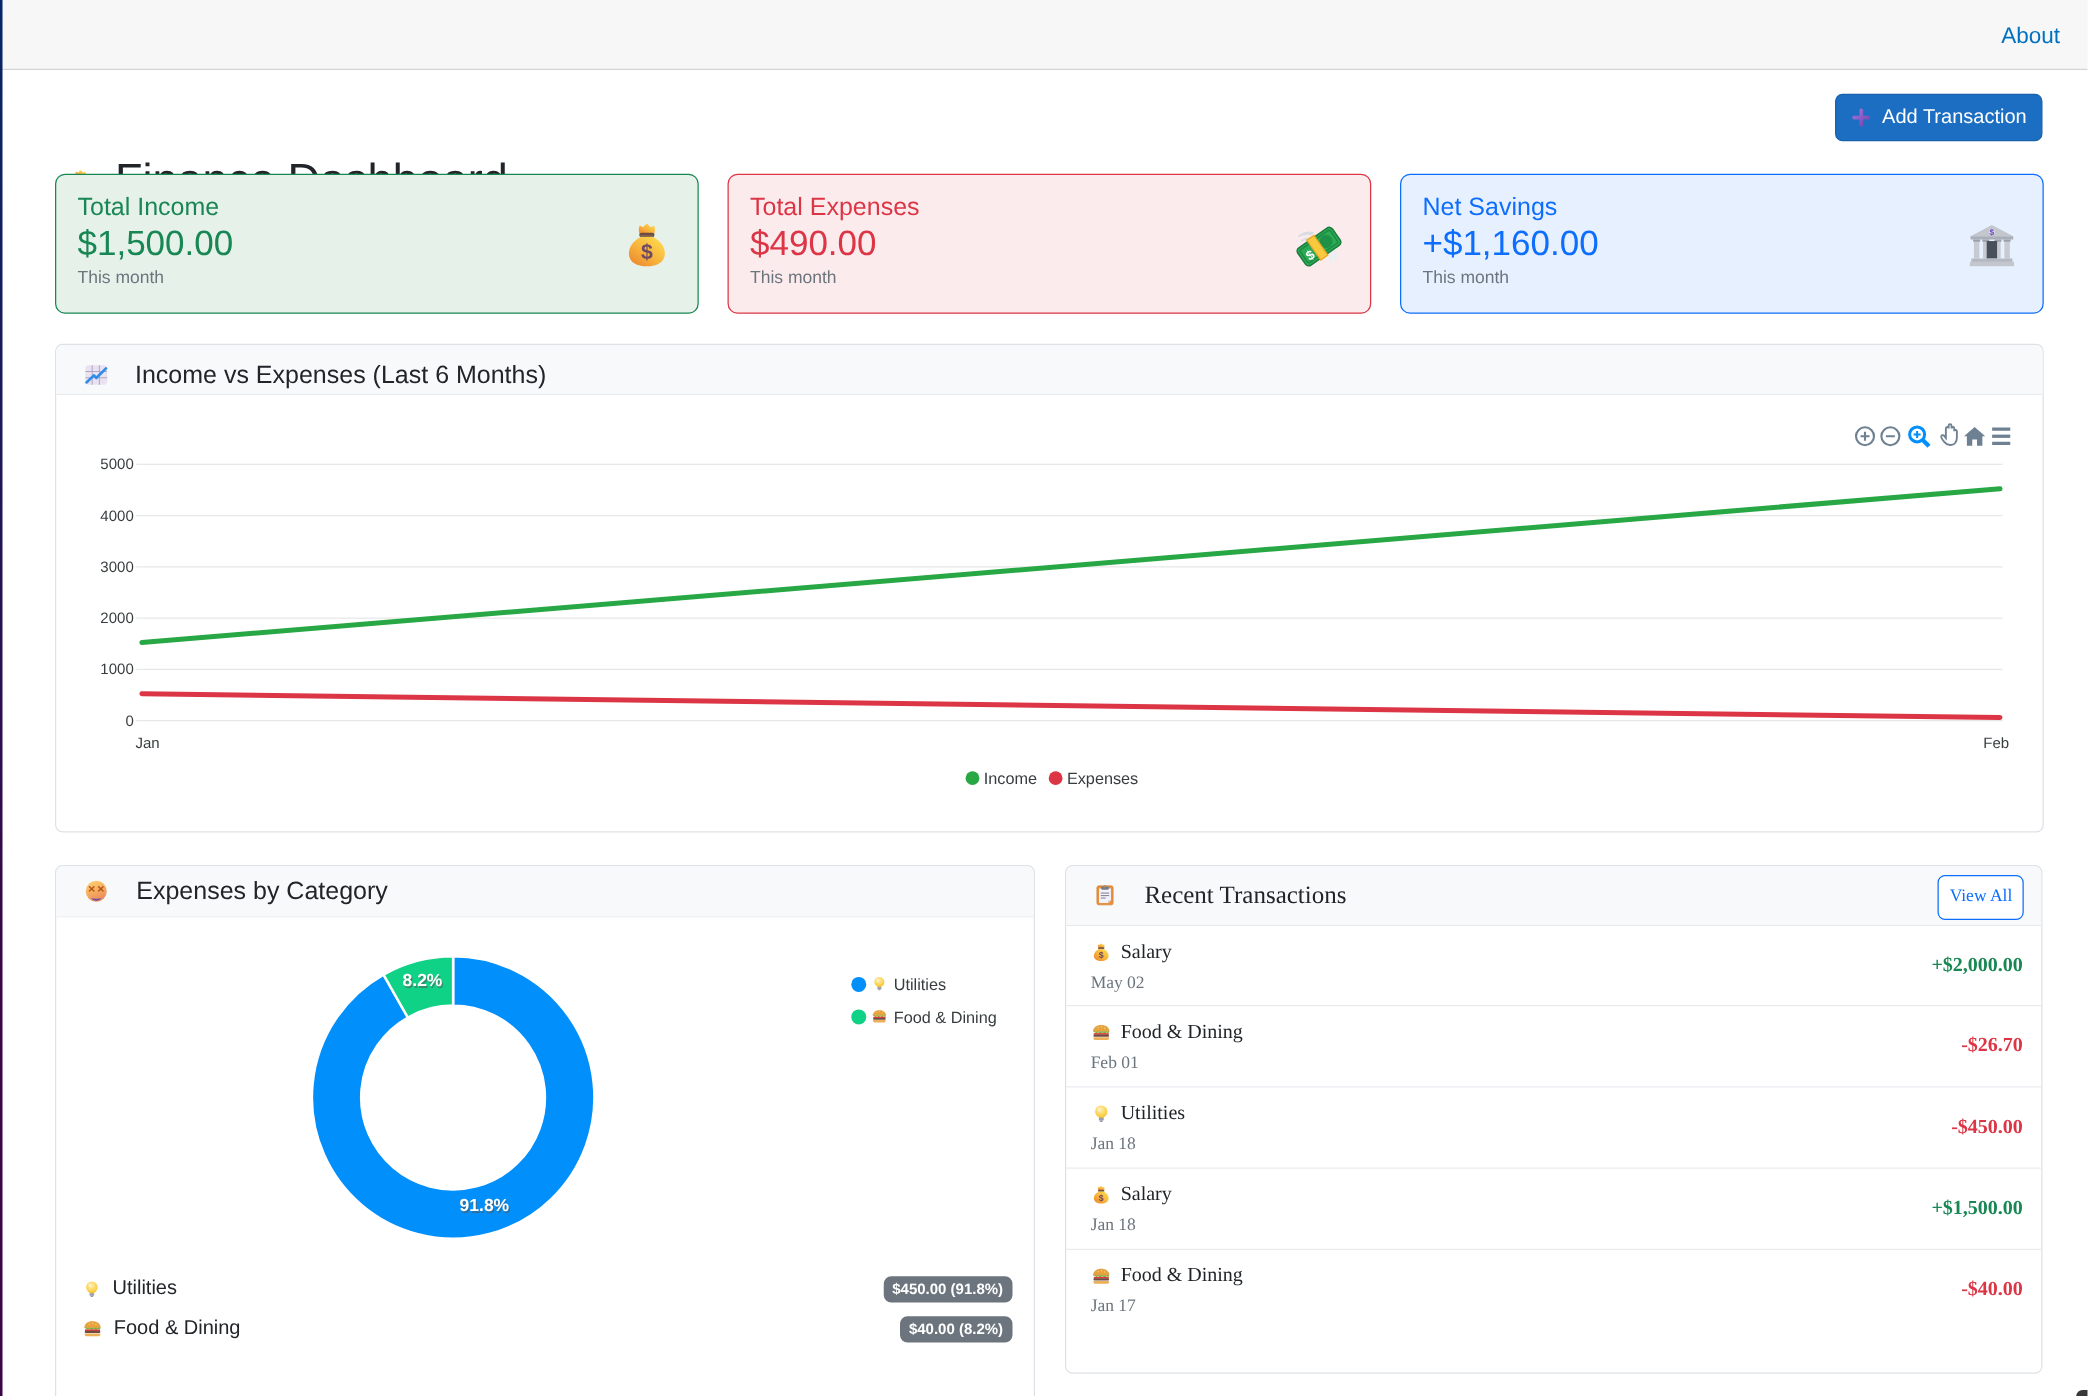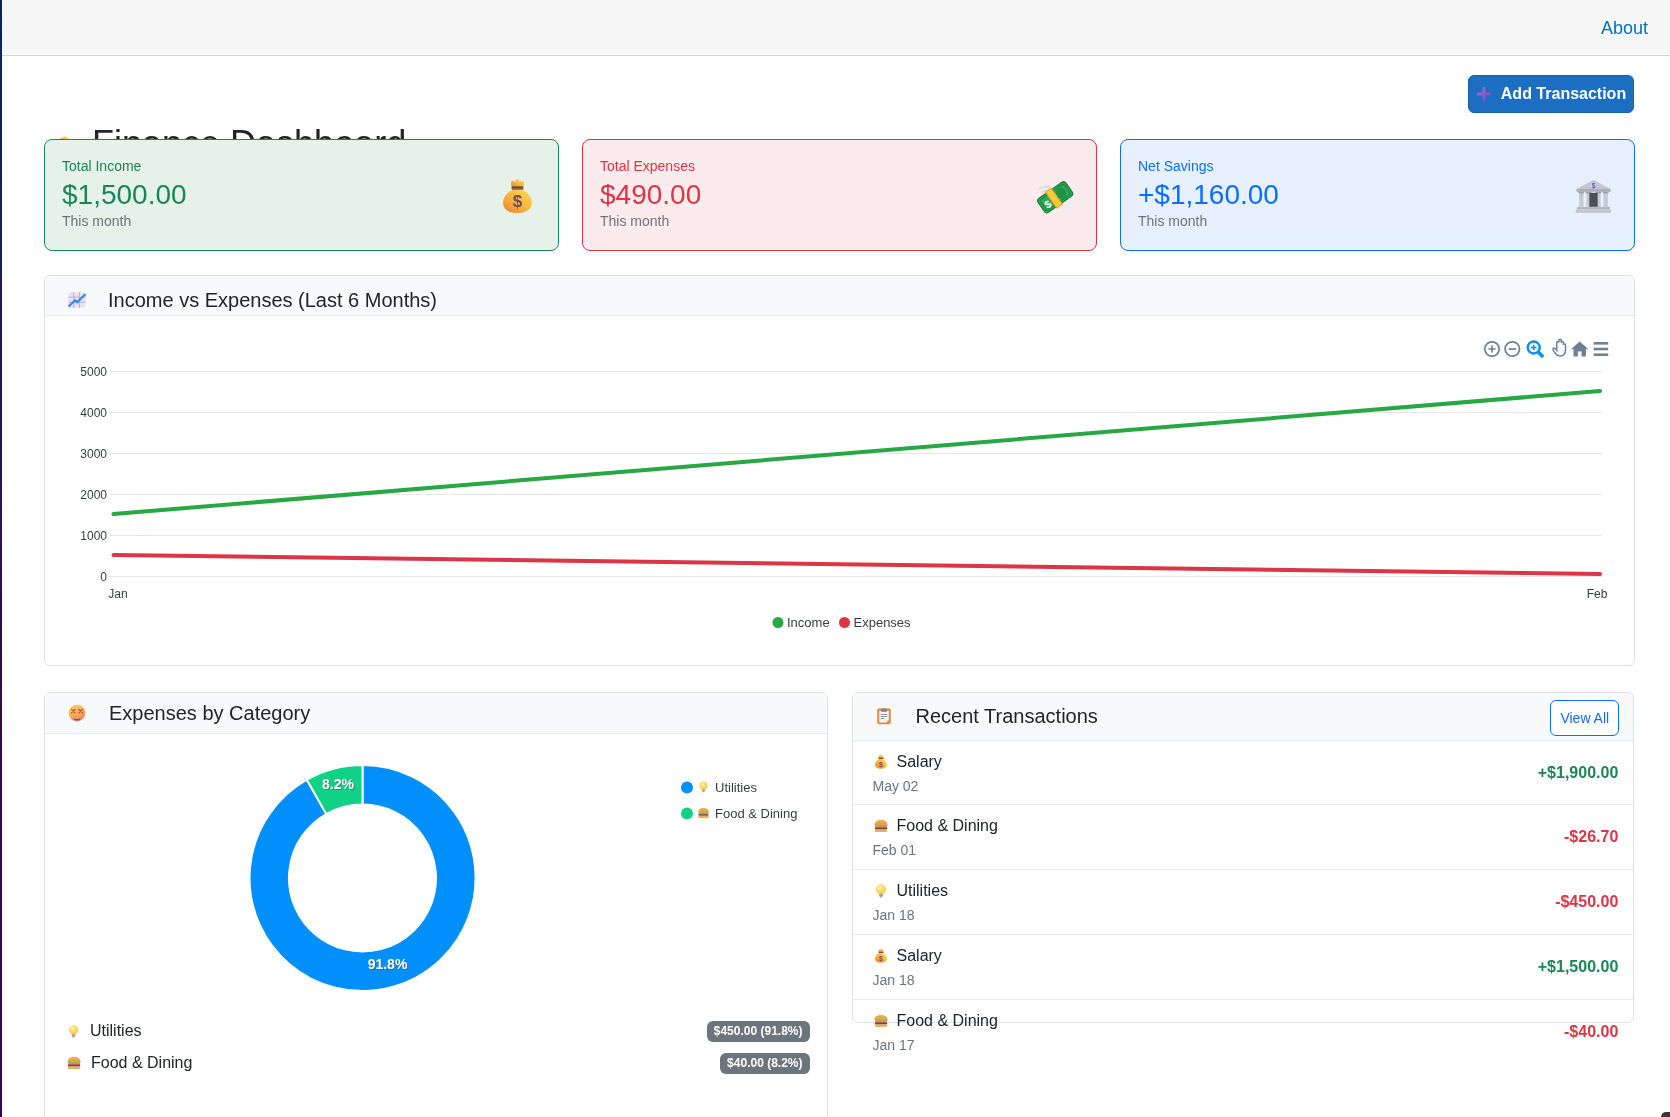--- a/index.html
+++ b/index.html
@@ -7,46 +7,46 @@
   font-family:"Liberation Sans", sans-serif; color:#212529; }
 .topbar { position:absolute; left:0; top:0; width:1670px; height:56px;
   background:#f7f7f7; border-bottom:1px solid #d6d5d5; }
 .about { position:absolute; right:22px; top:18px; font-size:18px; color:#0071c1; text-decoration:none; }
 .strip { position:absolute; left:0; top:0; width:1.5px; height:1117px; z-index:50;
   background:linear-gradient(180deg, rgb(5,39,103) 0%, #3a0647 70%); }
 h1.title { position:absolute; left:44px; top:75px; font-size:36px; font-weight:400; color:#212529;margin-top:48px; }
 h1.title .em { vertical-align:-4px; margin-left:8px; margin-right:15px; }
 .addbtn { position:absolute; left:1468px; top:75px; width:166px; height:38px;
   background:#1b6ec2; border:1px solid #1861ac; border-radius:6px; color:#fff;
-  font-size:16px; display:flex; align-items:center; justify-content:center; gap:9px;font-weight:bold; }
+  font-size:16px; display:flex; align-items:center; justify-content:center; gap:9px; }
 
 .cards { position:absolute; left:44px; top:139px; width:1590.5px; display:flex; gap:23.5px; }
 .scard { width:514.5px; height:112px; border-radius:8px; padding:14px 17px; position:relative; }
 .scard.green { background:#e6f1ea; border:1px solid #198754; }
 .scard.red   { background:#fcebed; border:1px solid #dc3545; }
 .scard.blue  { background:#e7f0fe; border:1px solid #0d6efd; }
-.scard h6 { font-size:14px; font-weight:400; line-height:20px; margin-top:2px; }
+.scard h6 { font-size:20px; font-weight:400; line-height:20px; margin-top:2px; }
 .scard .amt { font-size:28px; font-weight:400; line-height:32px; margin-top:3px; }
 .scard .sub { font-size:14px; color:#6c757d; line-height:18px; margin-top:1px; }
 .scard.green h6, .scard.green .amt { color:#198754; }
 .scard.red h6, .scard.red .amt { color:#dc3545; }
 .scard.blue h6, .scard.blue .amt { color:#0d6efd; }
 .scard .bigem { position:absolute; right:21px; top:37px; }
 
 .panel { position:absolute; background:#fff; border:1px solid #dee2e6; border-radius:6px; }
 .phead { background:#f8f9fa; border-bottom:1px solid #e7eaed; border-radius:6px 6px 0 0;
   display:flex; align-items:center;gap:12px; }
 .phead .ptitle { font-size:20px; font-weight:400; color:#212529; }
 #chartcard { left:44px; top:275px; width:1590.5px; height:391px; }
 #chartcard .phead { height:40px; padding-left:22px; padding-top:9px; }
 #chartcard .phead .em { margin-right:9px; }
 #catcard { left:44px; top:692px; width:783.5px; height:523px; }
 #catcard .phead { height:41px; padding-left:22px; }
 #catcard .phead .em { margin-right:10px; }
-#txcard { left:851.5px; top:692px; width:782.8px; height:331px; }
+#txcard { left:851.5px; top:692px; width:782.8px; height:407px;font-family:Liberation Serif, serif; }
 #txcard .phead { height:47.5px; padding-left:22px; position:relative; }
 #txcard .phead .em { margin-right:11px; }
 .viewall { position:absolute; right:14px; top:7px; width:69px; height:36px; background:#fff;
   border:1px solid #0d6efd; border-radius:6px; color:#0d6efd; font-size:14px;
   display:flex; align-items:center; justify-content:center; }
 
 .catrow { display:flex; align-items:center; padding:0 17px 0 21px; height:32px; }
 .catrow .em { margin-right:9px; }
 .catrow .nm { font-size:16px; }
 .badge { margin-left:auto; background:#6c757d; color:#fff; font-size:12px; font-weight:700;
@@ -336,21 +336,21 @@
       <span class="viewall">View All</span>
     </div>
   <div class="tx">
       <div class="nmline">
         <svg class="em" width="16" height="16">
           <use href="#moneybag"></use>
         </svg>
         <span class="nm">Salary</span>
       </div>
       <div class="dt">May 02</div>
-      <span class="amt pos">+$1,900.00</span>
+      <span class="amt pos">+$2,000.00</span>
     </div>
   <div class="tx">
       <div class="nmline">
         <svg class="em" width="16" height="16">
           <use href="#burger"></use>
         </svg>
         <span class="nm">Food &amp; Dining</span>
       </div>
       <div class="dt">Feb 01</div>
       <span class="amt neg">-$26.70</span>

